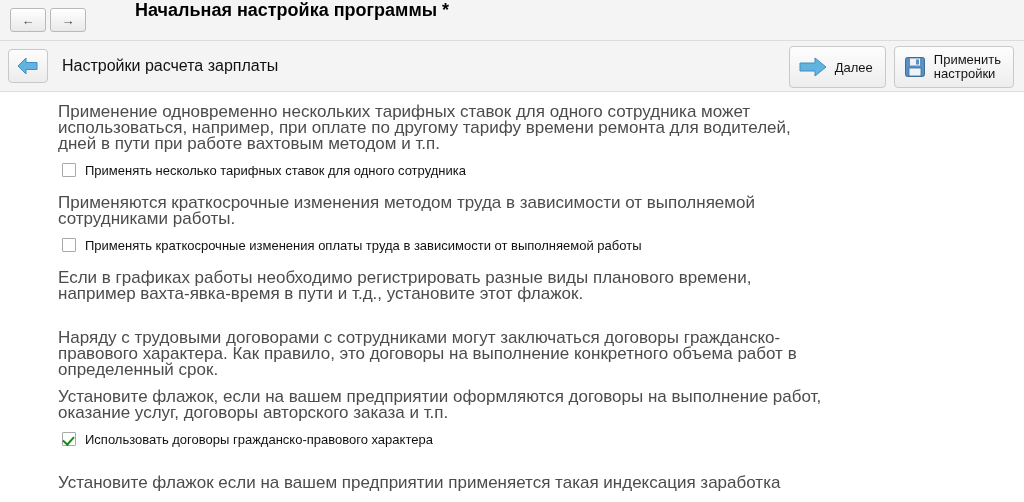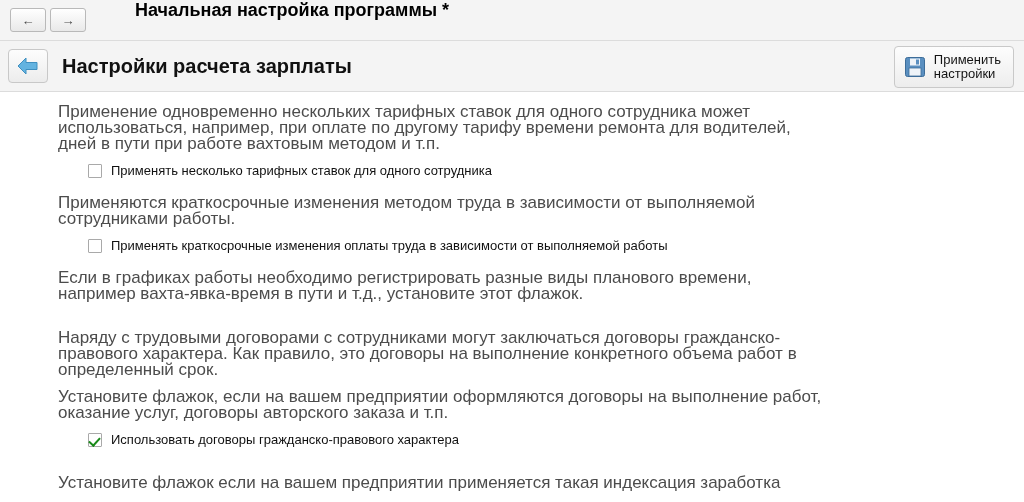--- a/index.html
+++ b/index.html
@@ -70,22 +70,22 @@
     border: 1px solid #c8c8c8;
     border-radius: 4px;
     background: linear-gradient(#fdfdfd, #ececec);
     display: flex;
     align-items: center;
     justify-content: center;
     cursor: pointer;
   }
   .page-title {
     margin-left: 14px;
-    font-size: 20px;
-    font-weight: bold;
+    font-size: 16px;
+    font-weight: normal;
     color: #111;
     white-space: nowrap;
   }
   .cmd-right {
     position: absolute;
     right: 10px;
     top: 5px;
     display: flex;
     align-items: stretch;
     gap: 8px;
@@ -136,22 +136,22 @@
     font-size: 17px;
     line-height: 16px;
     margin: 0 0 0 58px;
     max-width: 770px;
   }
   .gap-lg { height: 17px; }
   .gap-md { height: 11px; }
 
   .checkrow {
     display: flex;
-    align-items: flex-end;
-    margin-left: 88px;
+    align-items: flex-start;
+    margin-left: 62px;
     gap: 9px;
     cursor: pointer;
   }
   .checkbox {
     width: 14px;
     height: 14px;
     border: 1px solid #a9a9a9;
     background: #ffffff;
     border-radius: 1px;
     box-sizing: border-box;
@@ -192,20 +192,26 @@
 
 <div class="cmdbar">
   <div class="backbtn">
     <svg width="24" height="20" viewBox="0 0 24 20">
       <path d="M10 2 L2 10 L10 18 L10 13.5 L21 13.5 L21 6.5 L10 6.5 Z" fill="#63b3e0" stroke="#3f8fc0" stroke-width="1" stroke-linejoin="round"></path>
     </svg>
   </div>
   <div class="page-title">Настройки расчета зарплаты</div>
 
   <div class="cmd-right">
+    <div class="cmd-button">
+      <svg class="arrow-icon" viewBox="0 0 30 24">
+        <path d="M2 8 L17 8 L17 3 L28 12 L17 21 L17 16 L2 16 Z" fill="#63b3e0" stroke="#3f8fc0" stroke-width="1" stroke-linejoin="round"></path>
+      </svg>
+      <span class="lbl">Далее</span>
+    </div>
 
     <div class="cmd-button">
       <svg class="floppy-icon" viewBox="0 0 24 24">
         <rect x="2.5" y="2.5" width="19" height="19" rx="2" fill="#5a8fc0" stroke="#3d6d99" stroke-width="1"></rect>
         <rect x="7" y="3.5" width="10" height="7" fill="#eef3f8"></rect>
         <rect x="13" y="4.5" width="3" height="5" fill="#5a8fc0"></rect>
         <rect x="6" y="13" width="12" height="8" fill="#eef3f8" stroke="#3d6d99" stroke-width="0.8"></rect>
       </svg>
       <span class="lbl two-line">
         <span>Применить</span><br>

